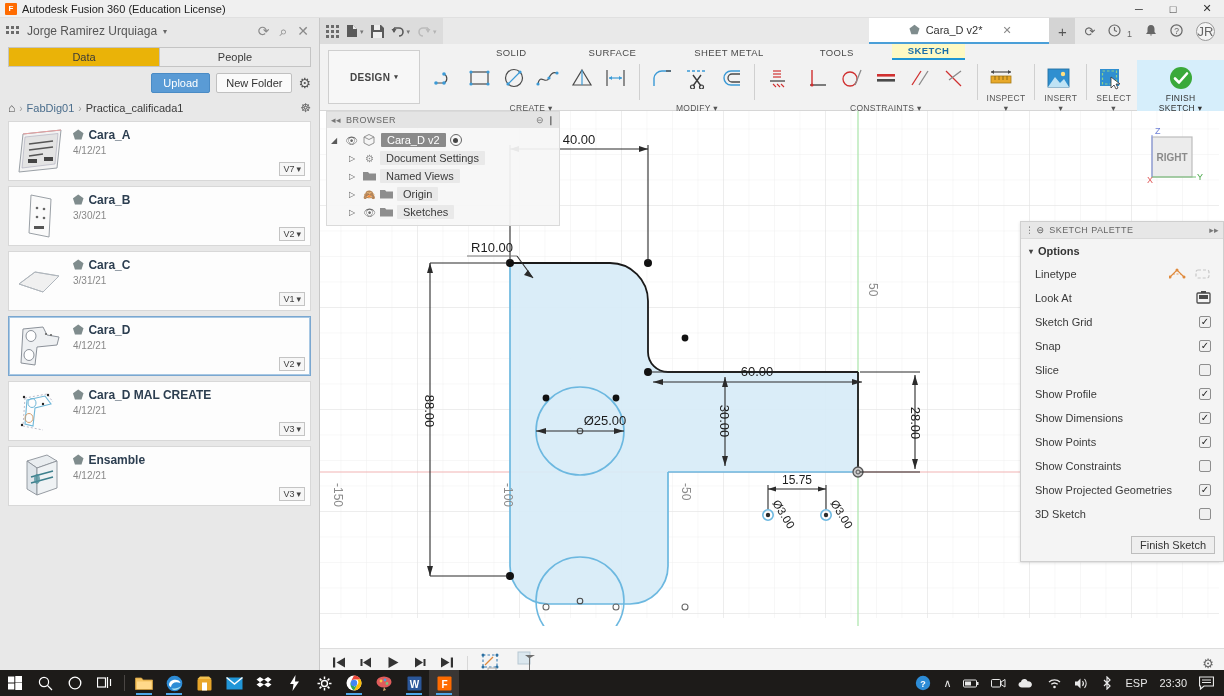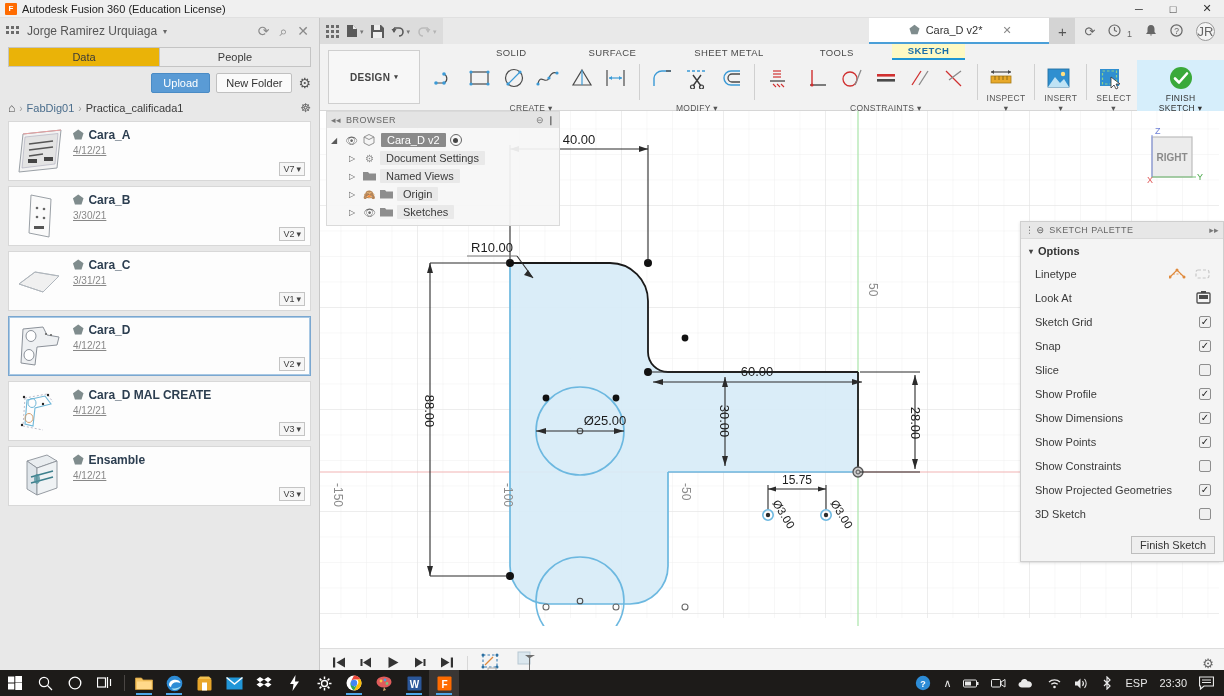--- a/index.html
+++ b/index.html
@@ -74,21 +74,21 @@
   .dp-list { padding:0 8px; overflow:hidden; height:545px; }
   .file-card {
     background:#fdfdfd; border:1px solid #d8d8d8; height:60px; margin-bottom:5px;
     display:flex; position:relative; cursor:pointer;
   }
   .file-card.selected { border:1px solid #7aa7d0; box-shadow:0 0 0 1px #a8c8e4 inset; }
   .fc-thumb { width:62px; height:58px; display:flex; align-items:center; justify-content:center; }
   .fc-body { flex:1; padding:6px 4px 0 2px; position:relative; }
   .fc-name { display:flex; align-items:center; gap:5px; font-size:12px; color:#2c3e50; font-weight:bold; }
   .fc-cube { font-size:12px; color:#7f8c8d; }
-  .fc-date { font-size:10px; color:#888; margin-top:3px;text-decoration:underline; }
+  .fc-date { font-size:10px; color:#888; margin-top:3px; }
   .fc-ver {
     position:absolute; right:5px; bottom:4px;
     border:1px solid #c4c4c4; background:#f6f6f6; font-size:9px; color:#444;
     padding:1px 3px; display:flex; align-items:center; gap:2px;
   }
 
   
   .fusion { position:absolute; top:18px; left:320px; width:904px; height:660px; background:#fff; }
 
   

